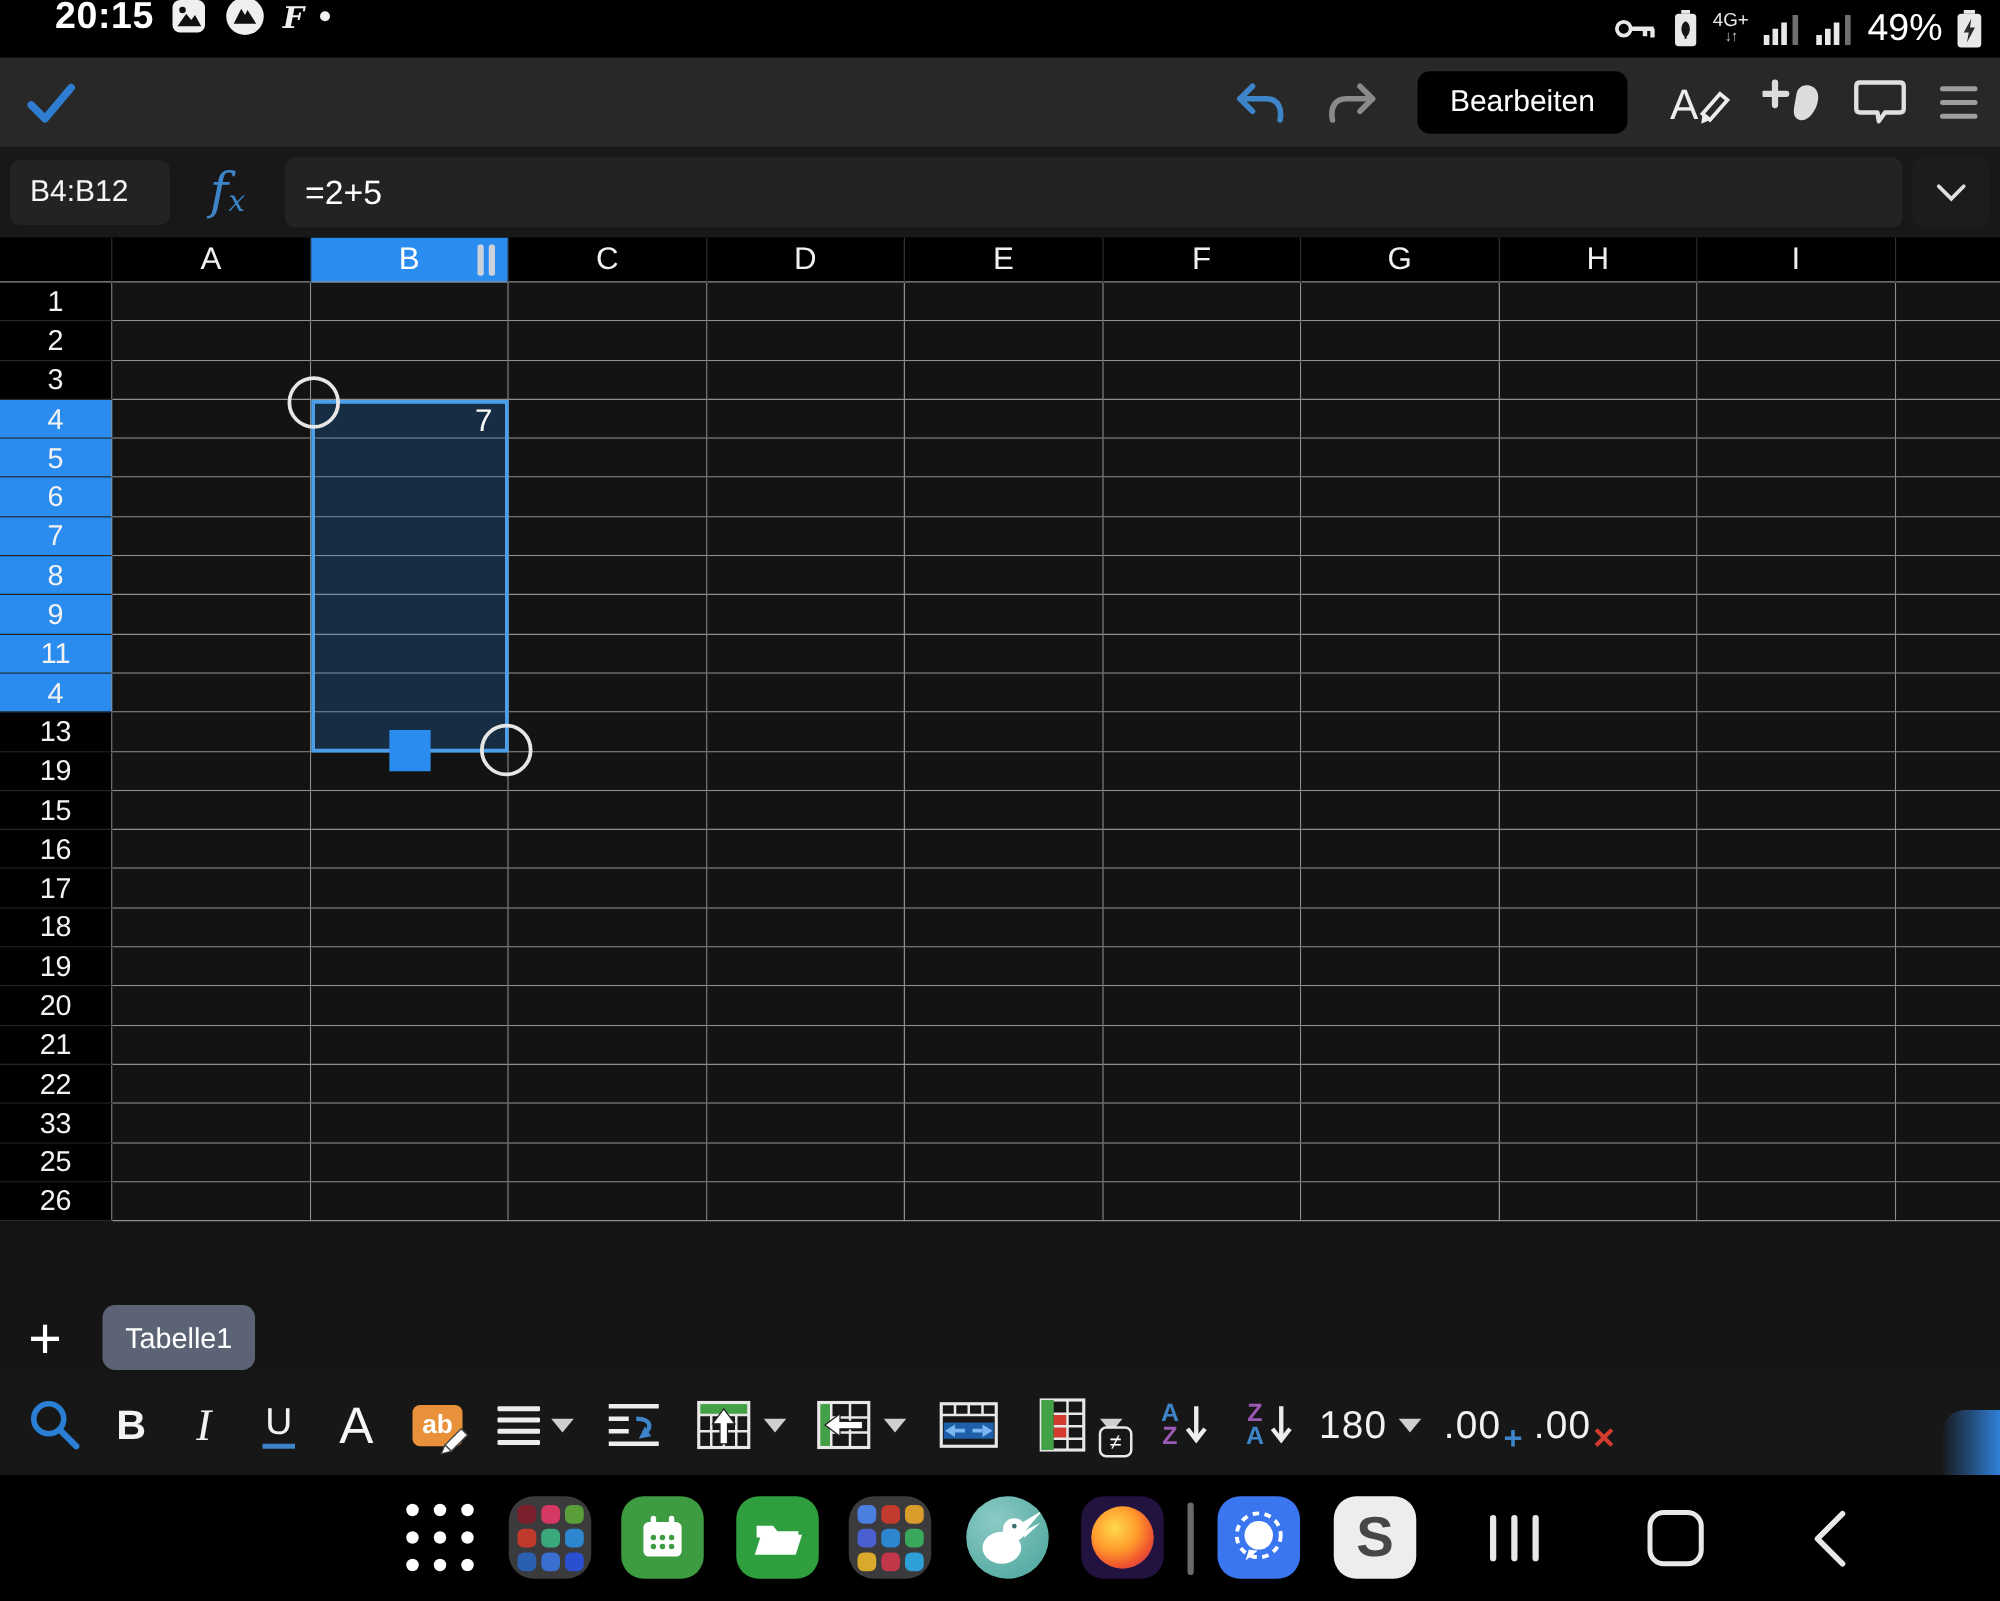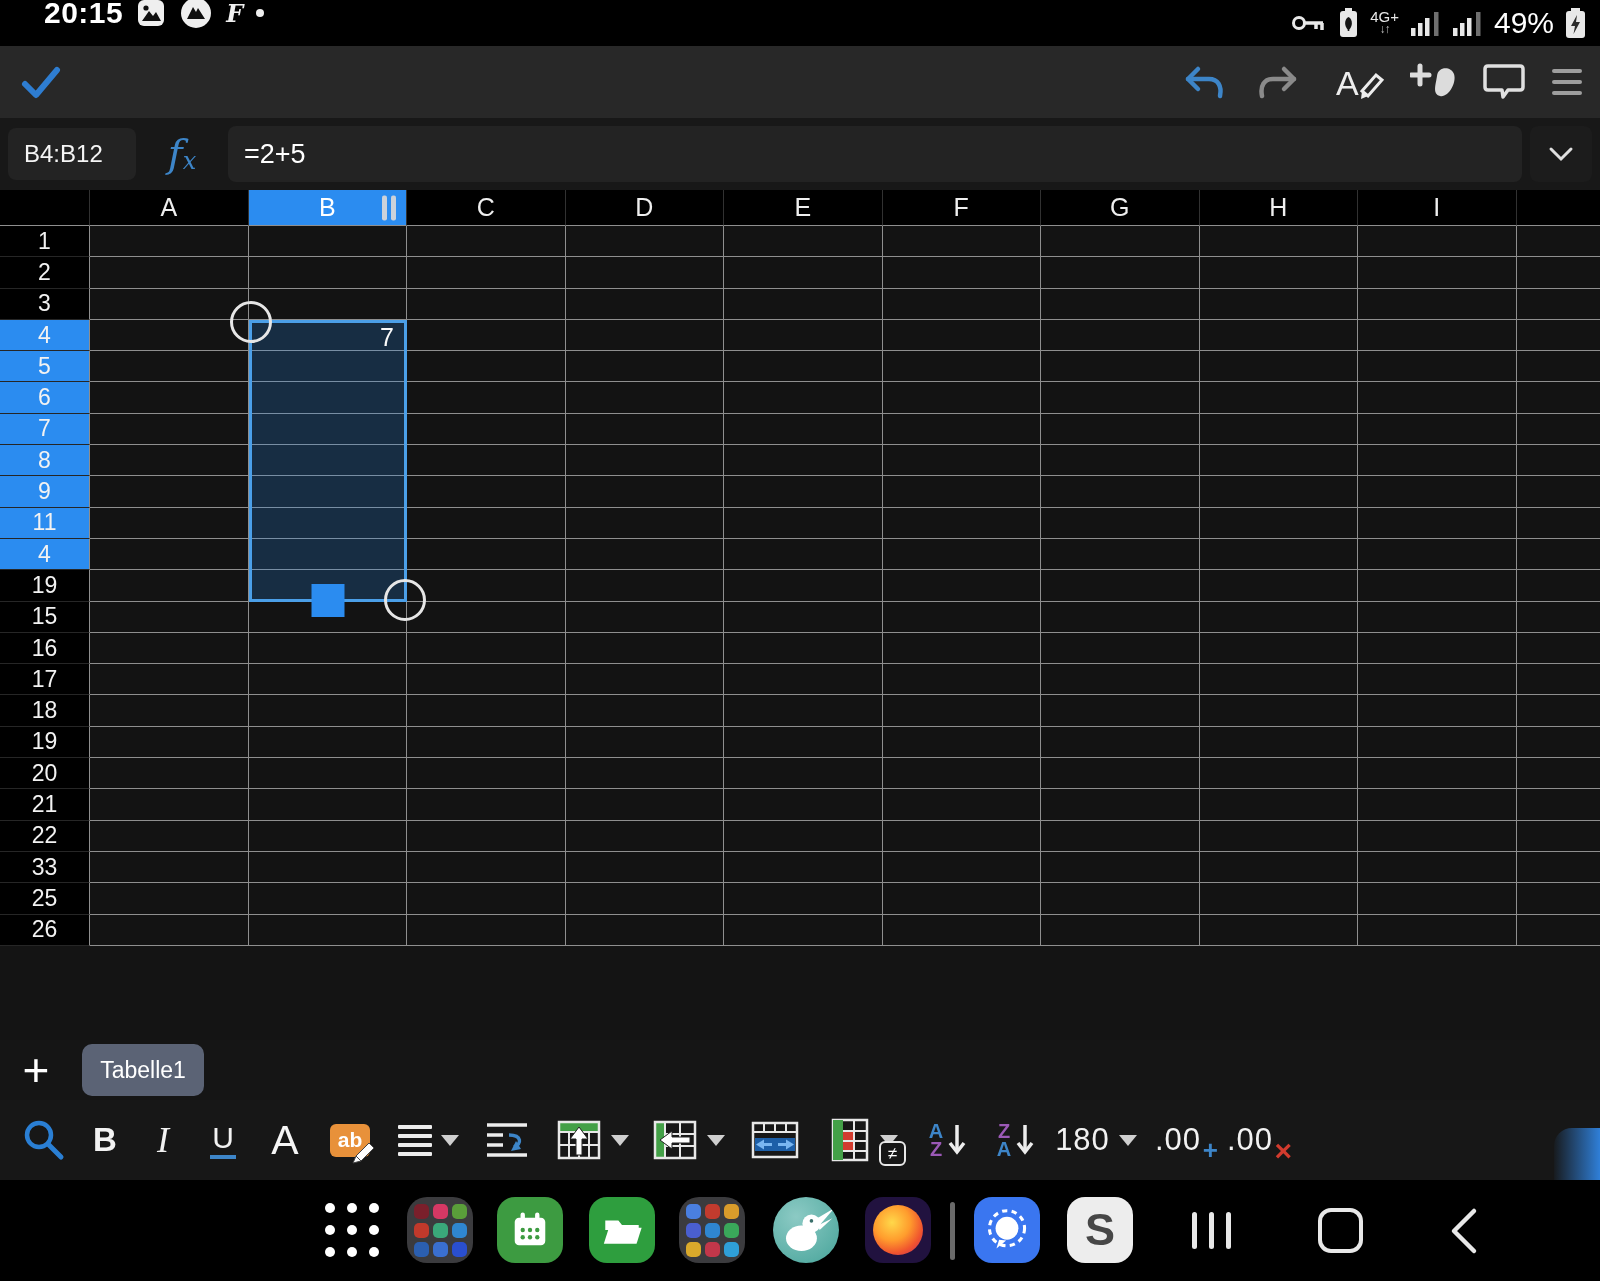--- a/index.html
+++ b/index.html
@@ -172,20 +172,21 @@
         <path d="M16 6 L6 16 L16 26" fill="none" stroke="#3d85c8" stroke-width="4.5" stroke-linecap="round" stroke-linejoin="round"></path>
         <path d="M6 16 H27 C36 16 40 23 38 33" fill="none" stroke="#3d85c8" stroke-width="4.5" stroke-linecap="round"></path>
       </svg>
   </div>
   <div class="icon-btn" style="margin-right:16px">
     <svg width="44" height="38" viewBox="0 0 44 38" style="transform:scaleX(-1)">
         <path d="M16 6 L6 16 L16 26" fill="none" stroke="#8a8a8a" stroke-width="4.5" stroke-linecap="round" stroke-linejoin="round"></path>
         <path d="M6 16 H27 C36 16 40 23 38 33" fill="none" stroke="#8a8a8a" stroke-width="4.5" stroke-linecap="round"></path>
       </svg>
   </div>
+  <div id="edit-btn">Bearbeiten</div>
   <div class="icon-btn" style="margin-left:18px">
     <svg width="52" height="42" viewBox="0 0 52 42">
         <text x="2" y="34" font-size="34" fill="#ededed" font-family="Liberation Sans,sans-serif">A</text>
         <path d="M28 30 L42 14 L48 19 L34 35 Z" fill="none" stroke="#ededed" stroke-width="3"></path>
         <path d="M28 30 L27 38 L34 35" fill="#ededed"></path>
       </svg>
   </div>
   <div class="icon-btn" style="margin-left:24px">
     <svg width="48" height="40" viewBox="0 0 48 40">
         <line x1="10" y1="4" x2="10" y2="22" stroke="#dcdcdc" stroke-width="5" stroke-linecap="round"></line>
@@ -374,20 +375,33 @@
         <div class="cell"></div>
         <div class="cell"></div>
         <div class="cell"></div>
         <div class="cell"></div>
         <div class="cell"></div>
         <div class="cell"></div>
         <div class="cell"></div>
         <div class="cell partial"></div>
       </div>
       <div class="grow">
+        <div class="rowhdr">13</div>
+        <div class="cell"></div>
+        <div class="cell"></div>
+        <div class="cell"></div>
+        <div class="cell"></div>
+        <div class="cell"></div>
+        <div class="cell"></div>
+        <div class="cell"></div>
+        <div class="cell"></div>
+        <div class="cell"></div>
+        <div class="cell partial"></div>
+      </div>
+      <div class="grow">
         <div class="rowhdr">19</div>
         <div class="cell"></div>
         <div class="cell"></div>
         <div class="cell"></div>
         <div class="cell"></div>
         <div class="cell"></div>
         <div class="cell"></div>
         <div class="cell"></div>
         <div class="cell"></div>
         <div class="cell"></div>

